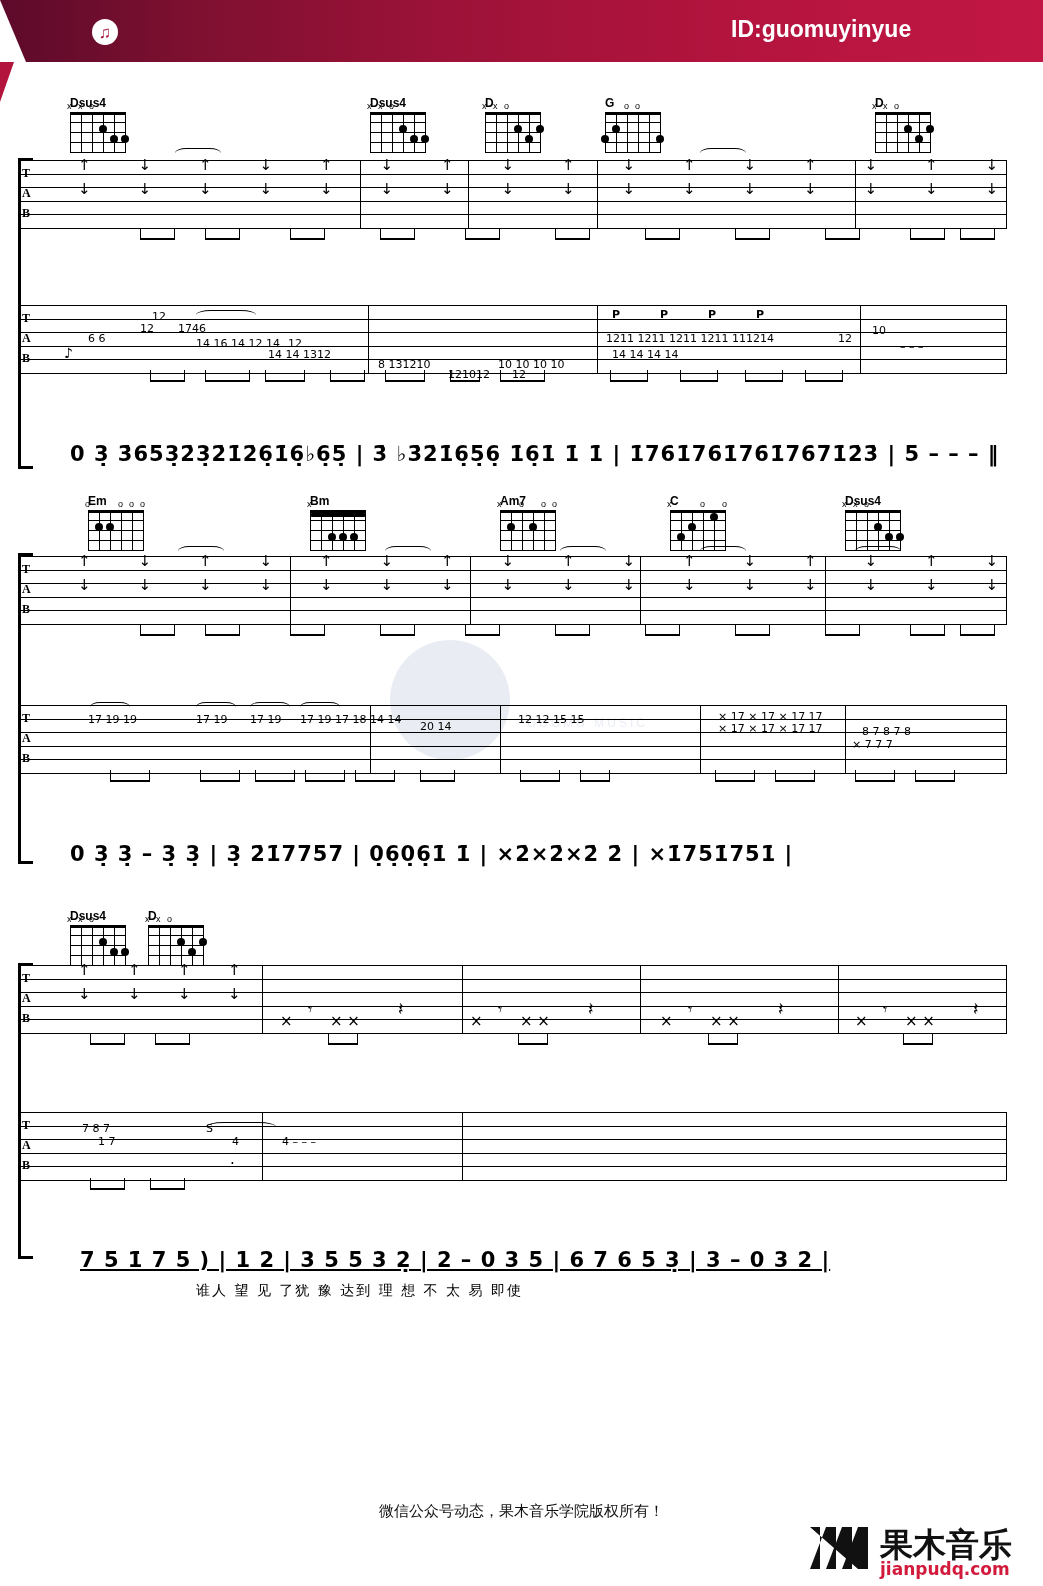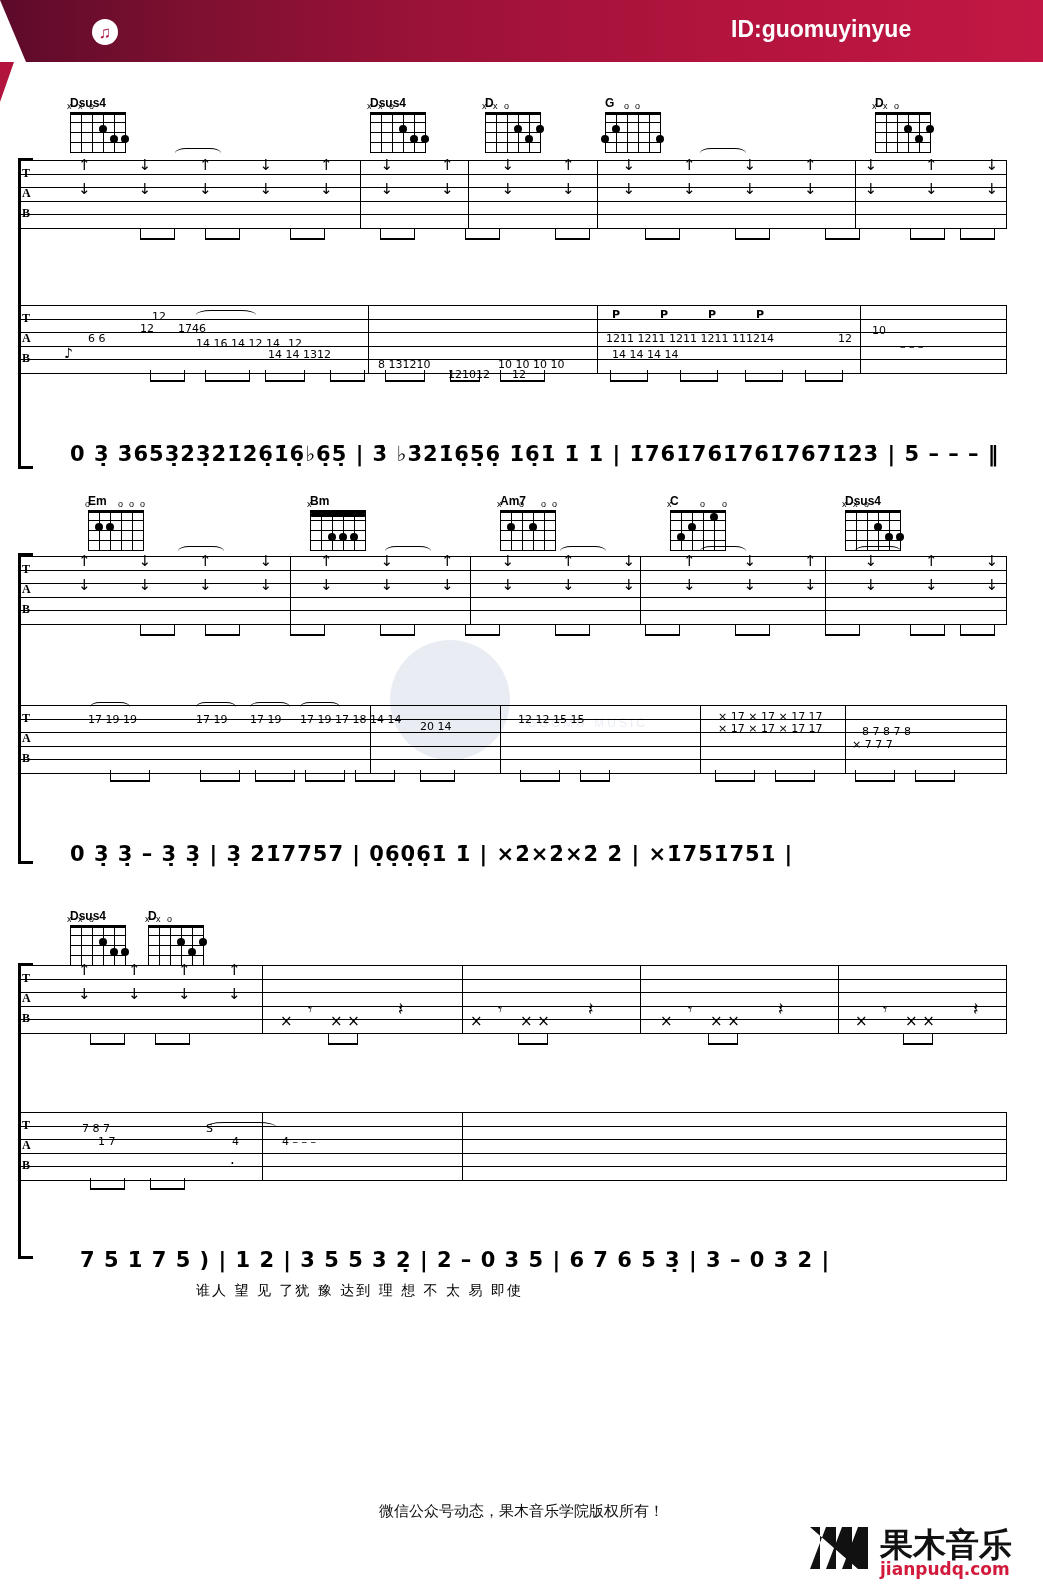--- a/index.html
+++ b/index.html
@@ -855,14 +855,14 @@
     <div class="stem" style="left:34px;top:0;height:12px;"></div>
     <div class="beam" style="left:0;top:10px;width:35px;"></div>
   </div>
 <div style=" position:absolute;left:150px;top:1178px;width:35px;height:12px;">
     <div class="stem" style="left:0;top:0;height:12px;"></div>
     <div class="stem" style="left:34px;top:0;height:12px;"></div>
     <div class="beam" style="left:0;top:10px;width:35px;"></div>
   </div>
 <div class="numrow" style="left:230px;top:1150px;font-size:15px;">.</div>
 <div class="slur" style="left:206px;top:1122px;width:70px;"></div>
-<div class="melody" style="left:80px;top:1248px;">7 5 1̇ 7 5 ) | 1 2 | 3  5   5 3   2̣ | 2 –  0 3 5 | 6  7   6 5   3̣ | 3 – 0 3 2 |</div>
+<div class="melody" style="left:80px;top:1248px;text-decoration:underline;">7 5 1̇ 7 5 ) | 1 2 | 3  5   5 3   2̣ | 2 –  0 3 5 | 6  7   6 5   3̣ | 3 – 0 3 2 |</div>
 <div class="lyric" style="left:196px;top:1282px;">谁人  望 见  了犹  豫            达到  理 想  不 太  易                    即使</div>
 
 </body></html>

